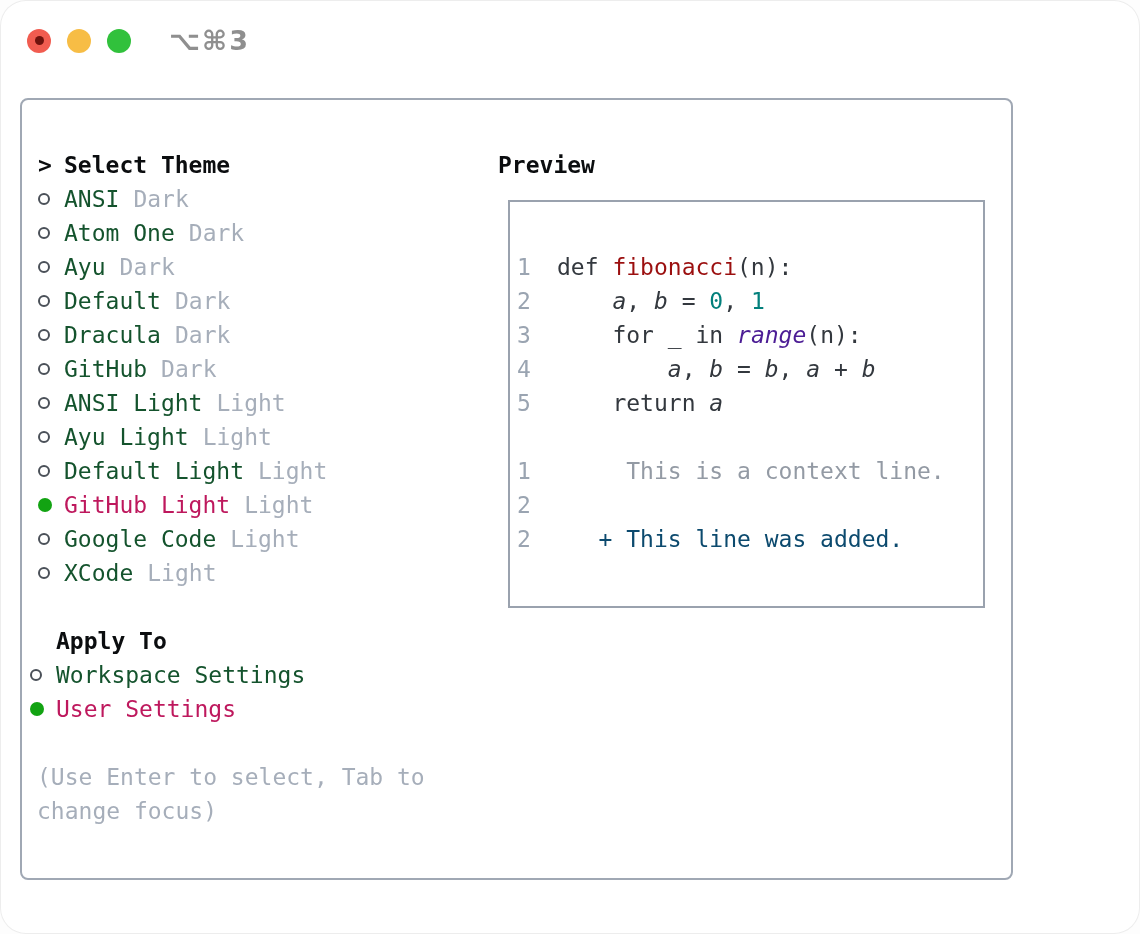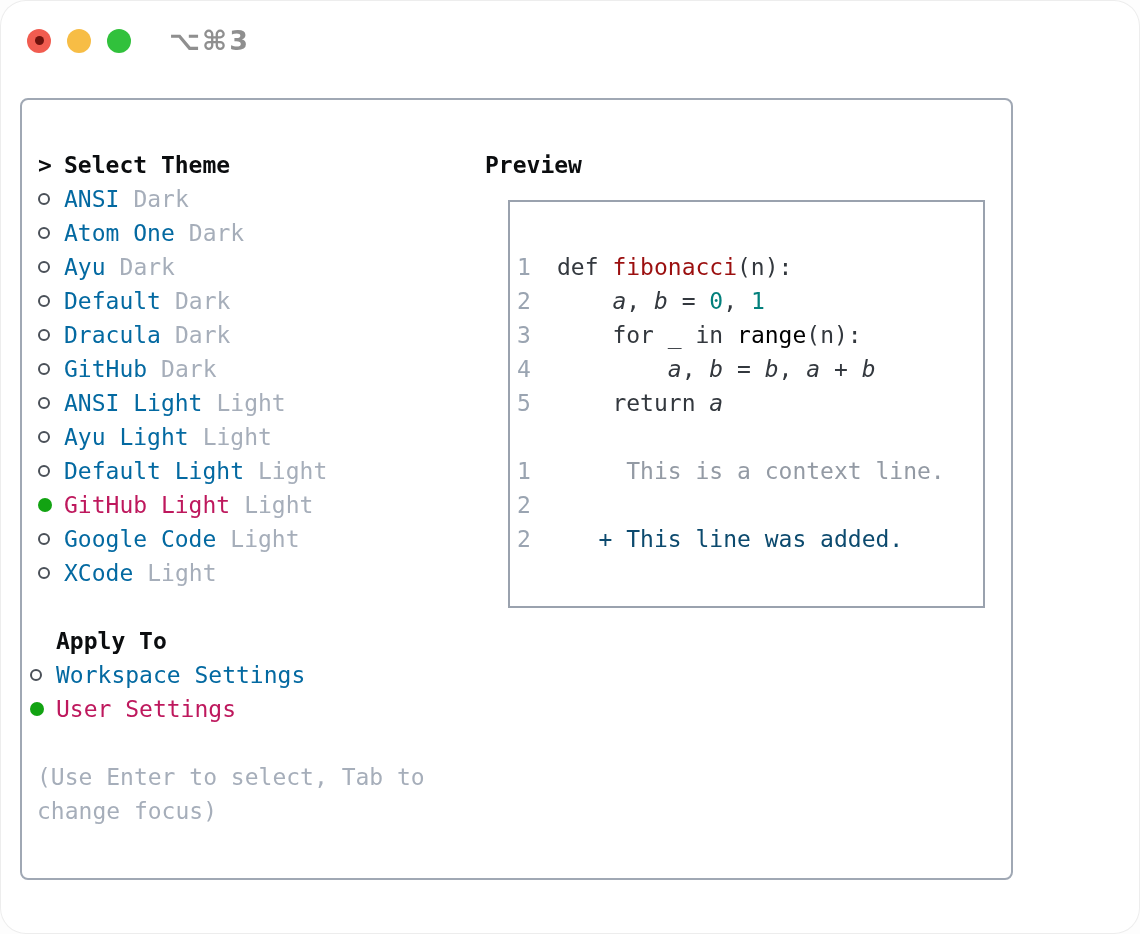--- a/index.html
+++ b/index.html
@@ -26,46 +26,46 @@
   }
   
   .panel{
     position:absolute;left:20px;top:98px;width:993px;height:782px;
     border:2px solid #a0a8b4;border-radius:8px;background:#fff;box-sizing:border-box;
   }
   .row{display:flex;align-items:center;height:34px;font-size:23px;white-space:pre;}
   .cell{width:26px;flex:none;display:flex;align-items:center;}
   .hd{font-weight:bold;color:#0b0d0f;}
   .prompt{font-weight:bold;color:#0b0d0f;}
-  .nm{color:#0369a1;}
+  .nm{color:#14532d;}
   .var{color:#a6aeba;margin-left:14px;}
   .row.selected .nm{color:#be185d;}
   .circle{width:12px;height:12px;border:2px solid #4a5058;border-radius:50%;box-sizing:border-box;}
   .dot{width:14px;height:14px;border-radius:50%;background:#12a312;}
   .left-col{position:absolute;left:16px;top:48px;}
   .apply-col{position:absolute;left:8px;top:524px;}
   .hint{
     position:absolute;left:15px;top:660px;width:460px;
     font-size:23px;line-height:34px;color:#a6aeba;
   }
   
-  .preview-title-row{position:absolute;left:463px;top:48px;align-items:center;}
+  .preview-title-row{position:absolute;left:476px;top:48px;align-items:center;}
   .preview-box{
     position:absolute;left:486px;top:100px;width:477px;height:408px;
     border:2px solid #9aa2ae;background:#fff;box-sizing:border-box;
     padding:48px 0 0 7px;overflow:hidden;
   }
   .cl{display:flex;align-items:center;height:34px;font-size:23px;white-space:pre;}
   .ln{width:14px;flex:none;color:#9aa4b1;}
   .src{margin-left:26px;}
   .tk-p{color:#33383e;}
   .tk-k{color:#33383e;}
   .tk-title{color:#9b0f0f;}
   .tk-num{color:#03807c;}
-  .tk-builtin{color:#000000;}
+  .tk-builtin{color:#4c1d95;font-style:italic;}
   .tk-v{color:#33383e;font-style:italic;}
   .tk-ctx{color:#939aa4;}
   .tk-del{color:#cf372a;}
   .tk-add{color:#0c4a6e;}
 </style>
 </head>
 <body>
 
 <div class="window">
 

